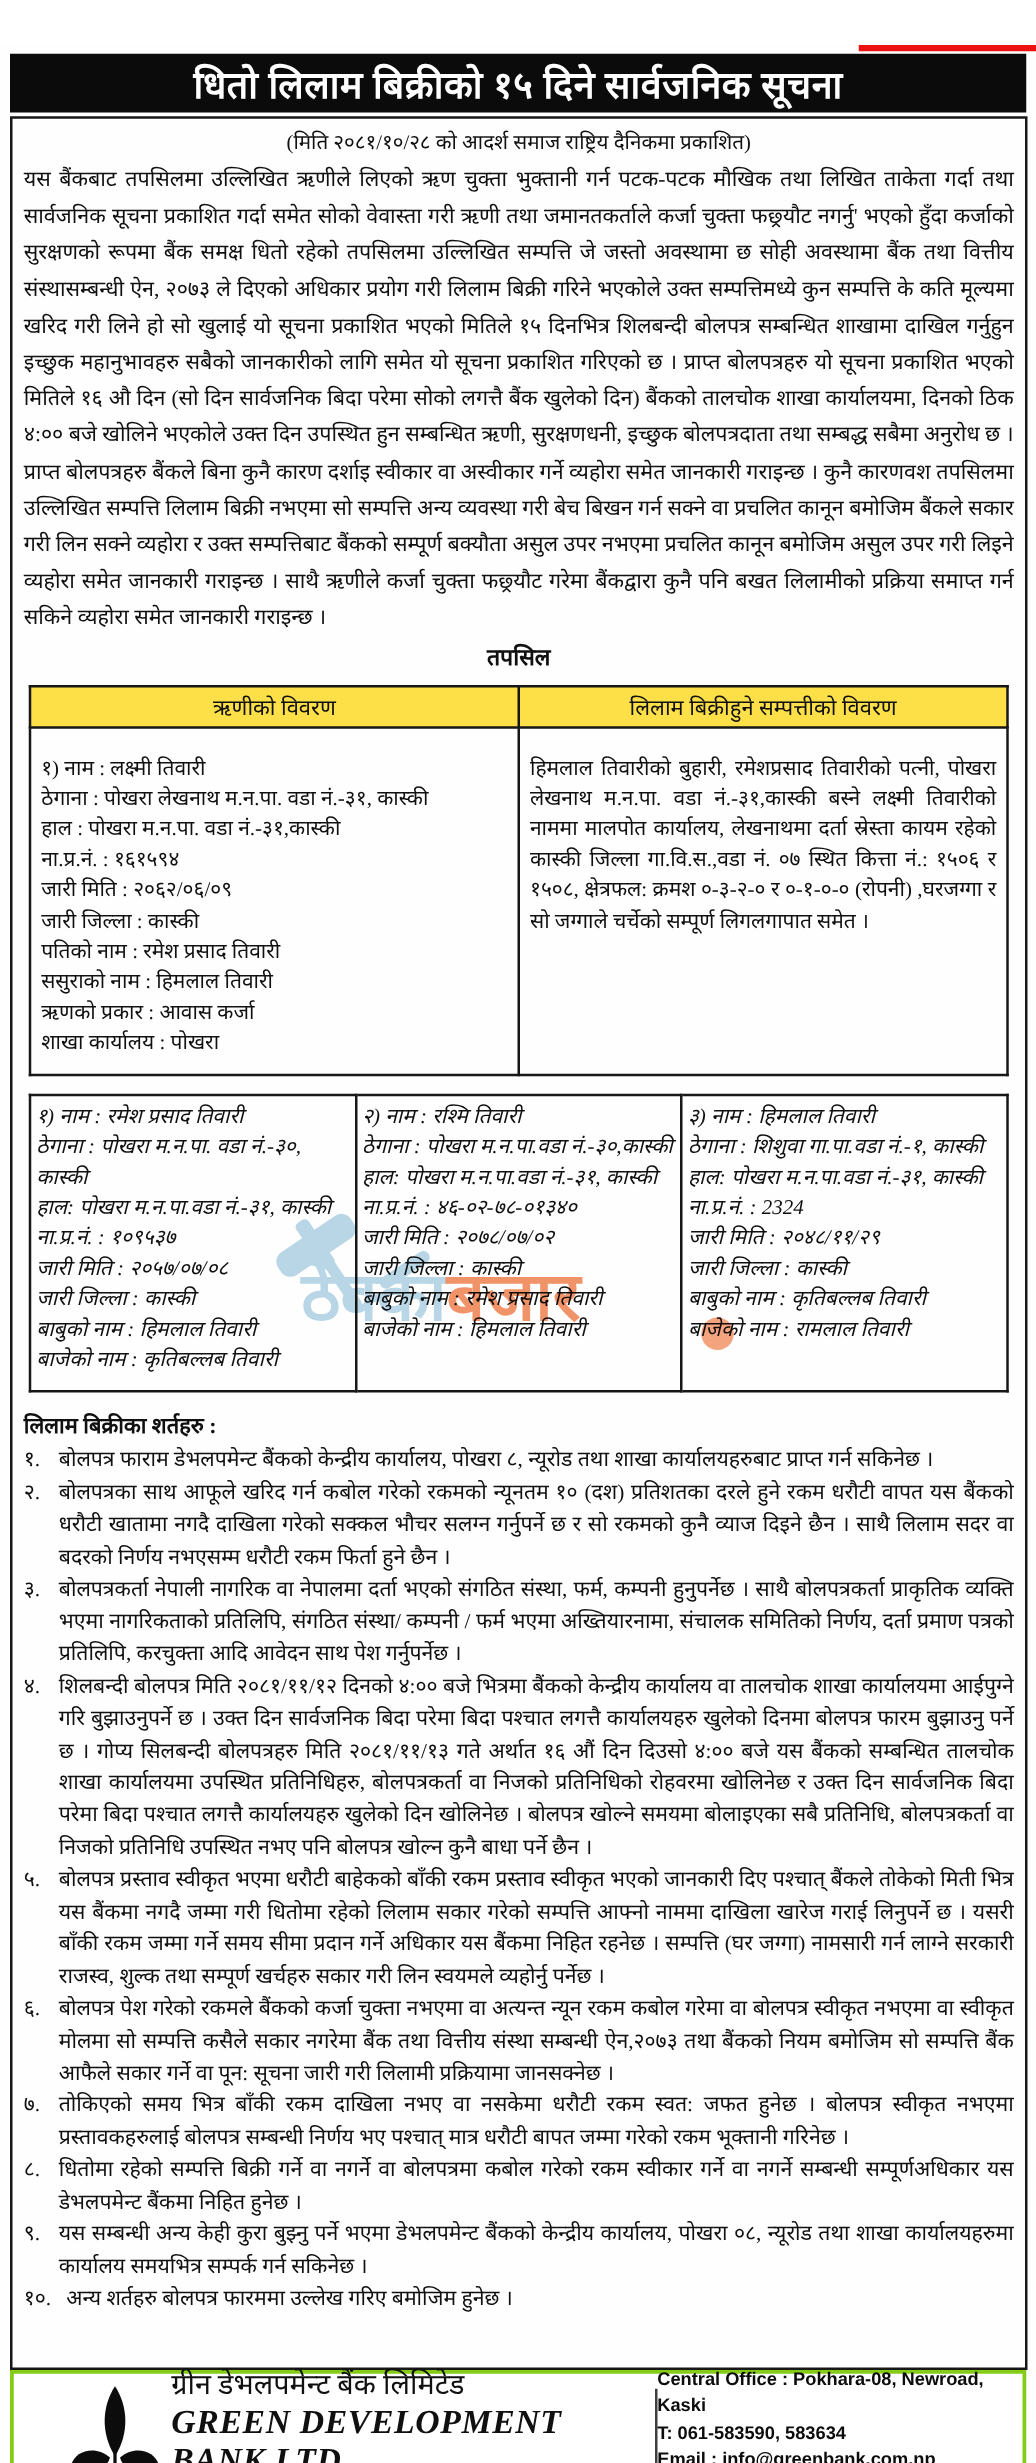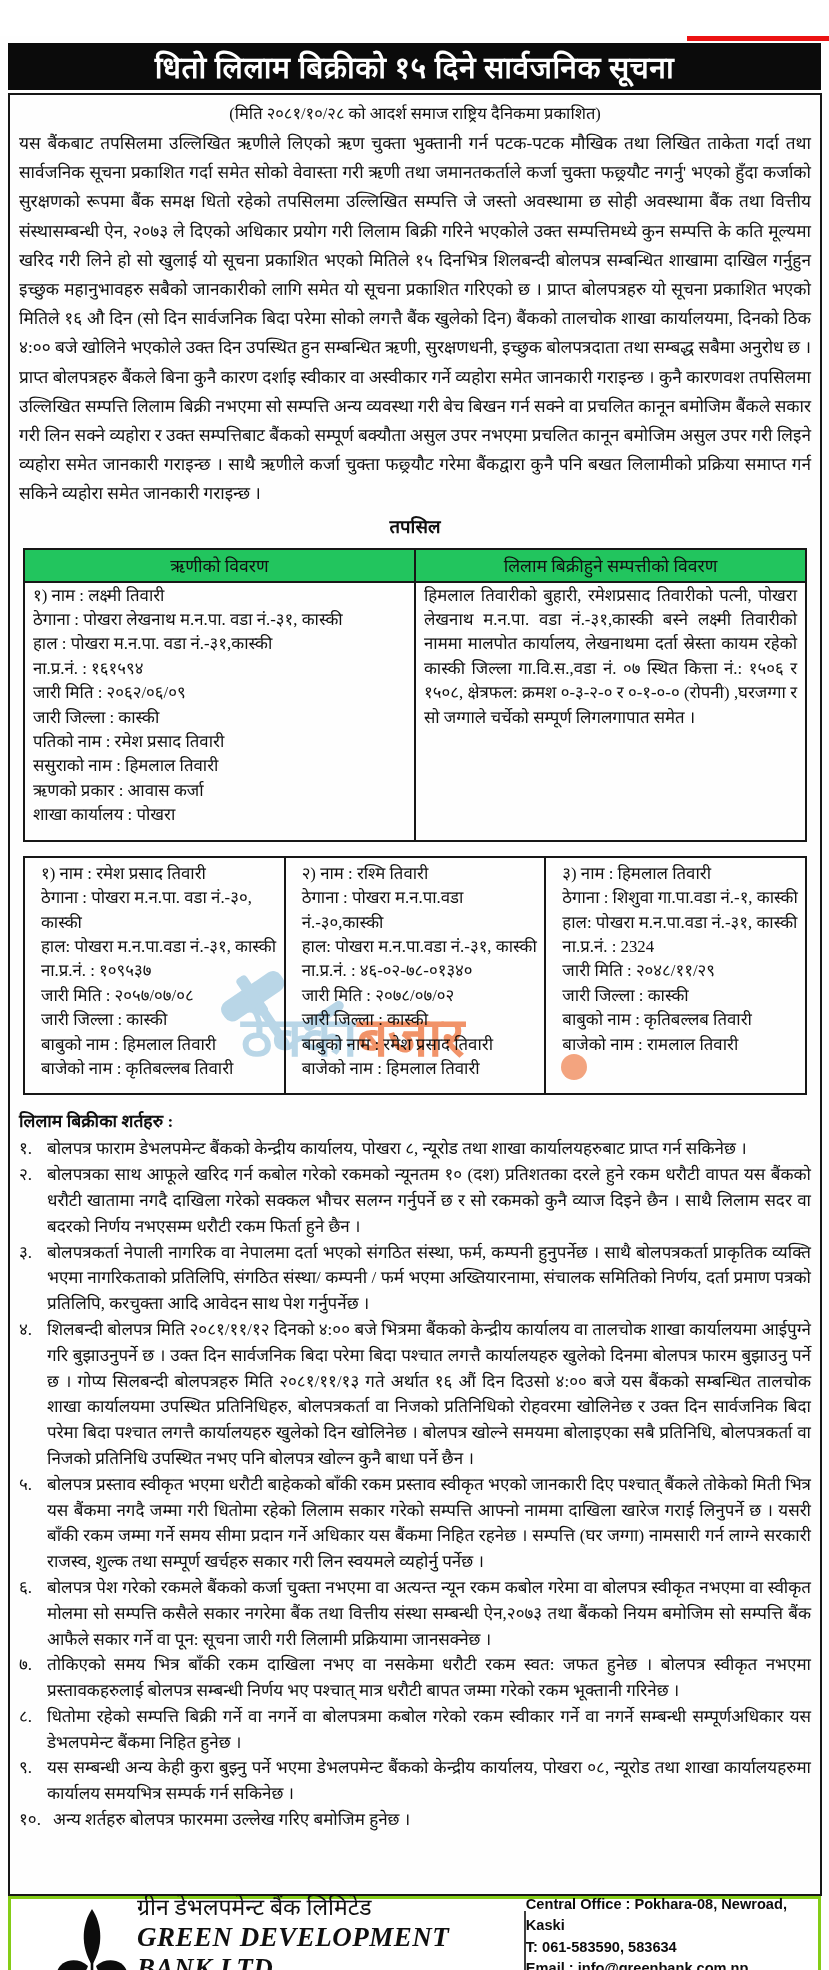--- a/index.html
+++ b/index.html
@@ -15,25 +15,25 @@
   .main-box { position:absolute; left:8px; top:57px; width:814px; height:1803px;
               border:2px solid #171717; box-sizing:border-box; padding:6px 9px 0 9px;
               overflow:hidden; background:transparent; }
 
   .pub-line { text-align:center; font-size:16.5px; line-height:25px; margin-bottom:3px; }
   .intro    { text-align:justify; font-size:17.2px; line-height:29.2px; }
   .tapasil  { text-align:center; font-weight:bold; font-size:18.5px; line-height:30px; margin:3px 0 6px 0; }
 
   table { border-collapse:collapse; width:99%; margin:0 auto; table-layout:fixed; }
   th,td { border:2px solid #171717; }
-  th { background:#22c55e; font-weight:normal; font-size:17.5px; height:27px; padding:2px 24px; }
-  td { vertical-align:top; padding:1px 8px 12px 8px; font-size:16.8px; line-height:24.4px; }
+  th { background:#fde047; font-weight:normal; font-size:17.5px; height:27px; padding:2px 24px; }
+  td { vertical-align:top; padding:20px 8px 12px 8px; font-size:16.8px; line-height:24.4px; }
   .t1 { margin-bottom:14px; }
   .t2 { margin-bottom:12px; }
-  .t2 td { padding:4px 6px 12px 16px; }
+  .t2 td { padding:4px 6px 12px 4px;font-style:italic; }
   .cell-just { text-align:justify; }
   .cell-line { white-space:normal; }
 
   .terms-heading { font-weight:bold; font-size:17.5px; line-height:29px; }
   .term { display:flex; font-size:17px; line-height:25.8px; }
   .term-num { flex:0 0 28px; }
   .term-num.wide { flex-basis:34px; }
   .term-text { flex:1; text-align:justify; }
 
   .watermark { position:absolute; left:203px; top:918px; width:410px; height:135px;

